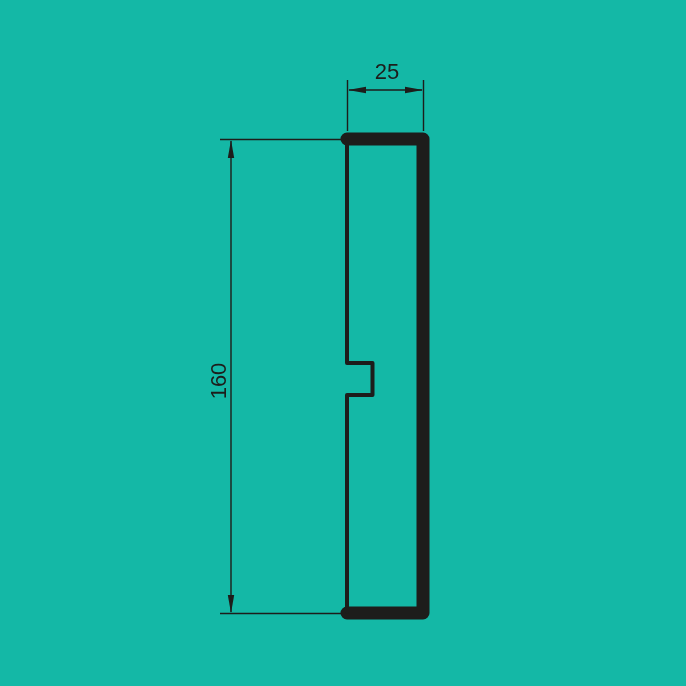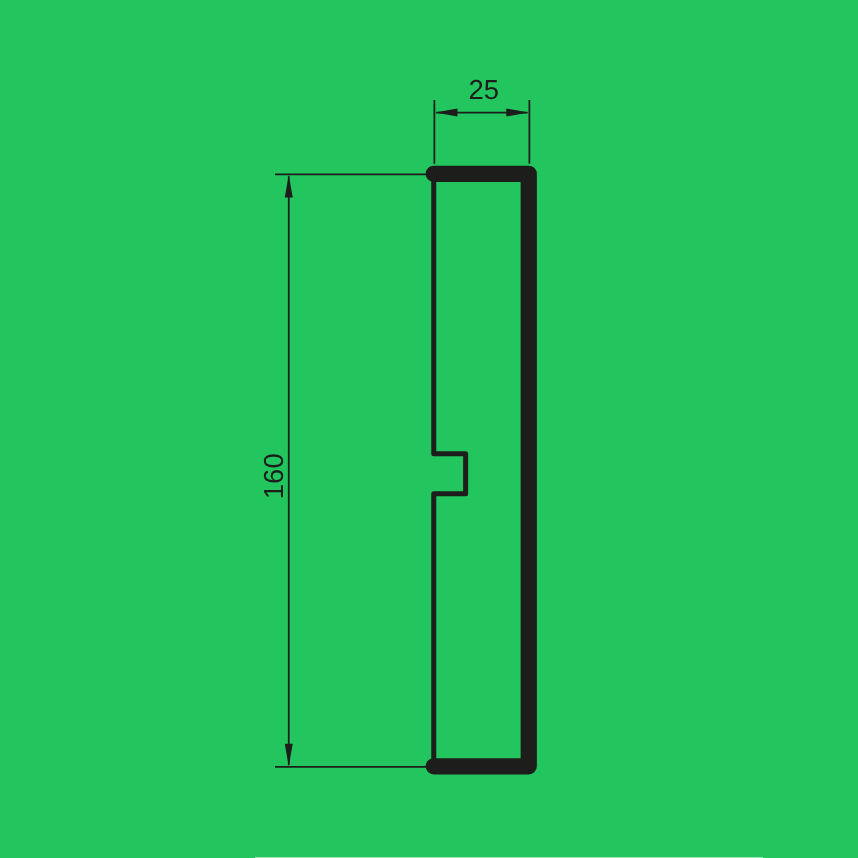--- a/index.html
+++ b/index.html
@@ -4,21 +4,21 @@
 <style>
   html, body {
     margin: 0;
     padding: 0;
     background: #ffffff;
   }
   .canvas {
     position: relative;
     width: 686px;
     height: 686px;
-    background: #22c55e;
+    background: #14b8a6;
     overflow: hidden;
   }
   svg text {
     font-family: "Liberation Sans", sans-serif;
     font-size: 22px;
   }
 </style>
 </head>
 <body>
 

